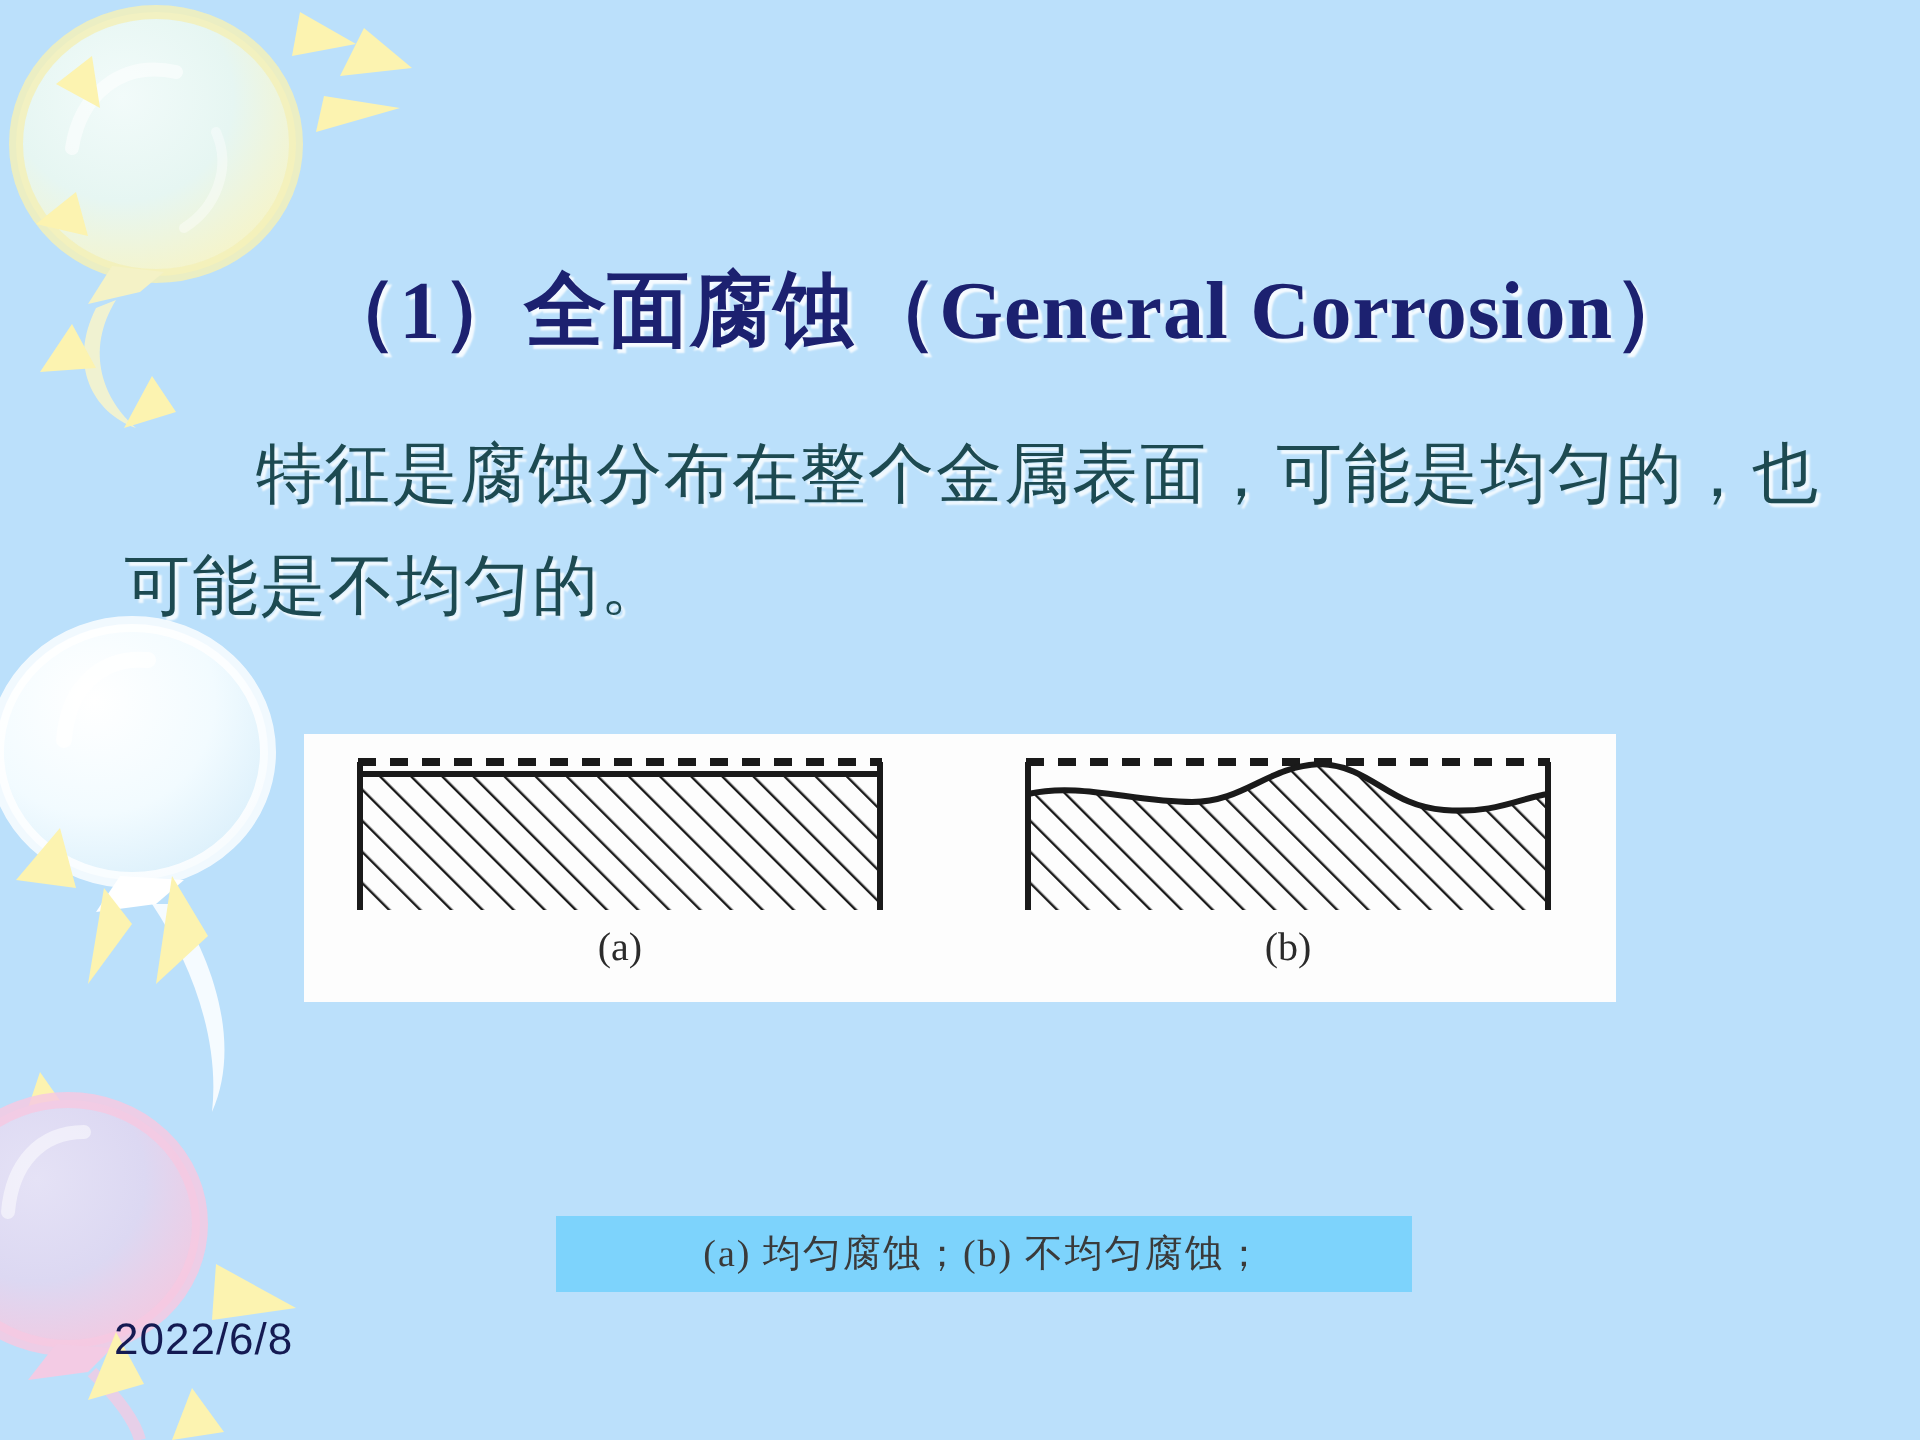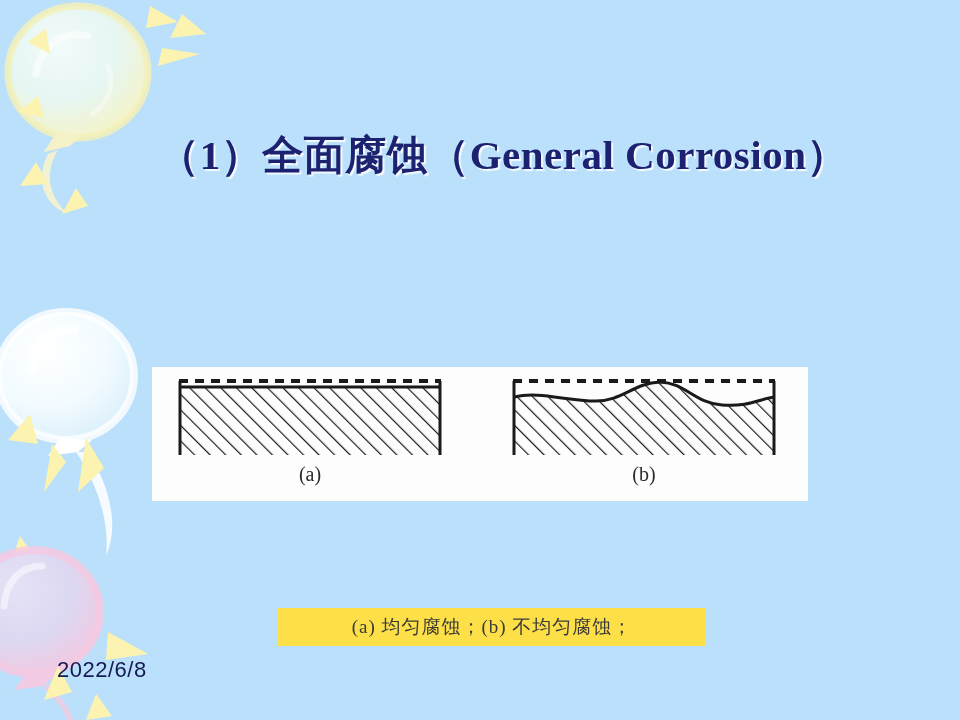--- a/index.html
+++ b/index.html
@@ -93,21 +93,21 @@
   .label-a { left: 24px; }
   .label-b { left: 358px; }
 
   
   .caption-strip {
     position: absolute;
     left: 278px;
     top: 608px;
     width: 428px;
     height: 38px;
-    background: #fde047;
+    background: #7dd3fc;
     display: flex;
     align-items: center;
     justify-content: center;
   }
   .caption-text {
     font-family: "Liberation Serif", serif;
     font-size: 19px;
     color: #3a3a3a;
     letter-spacing: 1px;
     white-space: nowrap;
@@ -189,20 +189,21 @@
     </g>
     <g fill="#fcf3b0">
       <path d="M108 632 L148 654 L106 660 Z"></path>
       <path d="M58 666 L44 700 L72 692 Z"></path>
       <path d="M96 694 L86 720 L112 716 Z"></path>
     </g>
   </svg>
 
   <div class="title">（1）全面腐蚀（General Corrosion）</div>
 
+  <div class="body-text">特征是腐蚀分布在整个金属表面，可能是均匀的，也可能是不均匀的。</div>
 
   <div class="figure-box">
 
     <svg class="panel panel-a" viewBox="0 0 268 82" xmlns="http://www.w3.org/2000/svg">
       <defs>
         <pattern id="hatchA" width="11" height="11" patternUnits="userSpaceOnUse" patternTransform="rotate(-45)">
           <line x1="0" y1="0" x2="0" y2="11" stroke="#1a1a1a" stroke-width="2.4"></line>
         </pattern>
         <clipPath id="clipA">
           <rect x="3" y="12" width="262" height="68"></rect>

